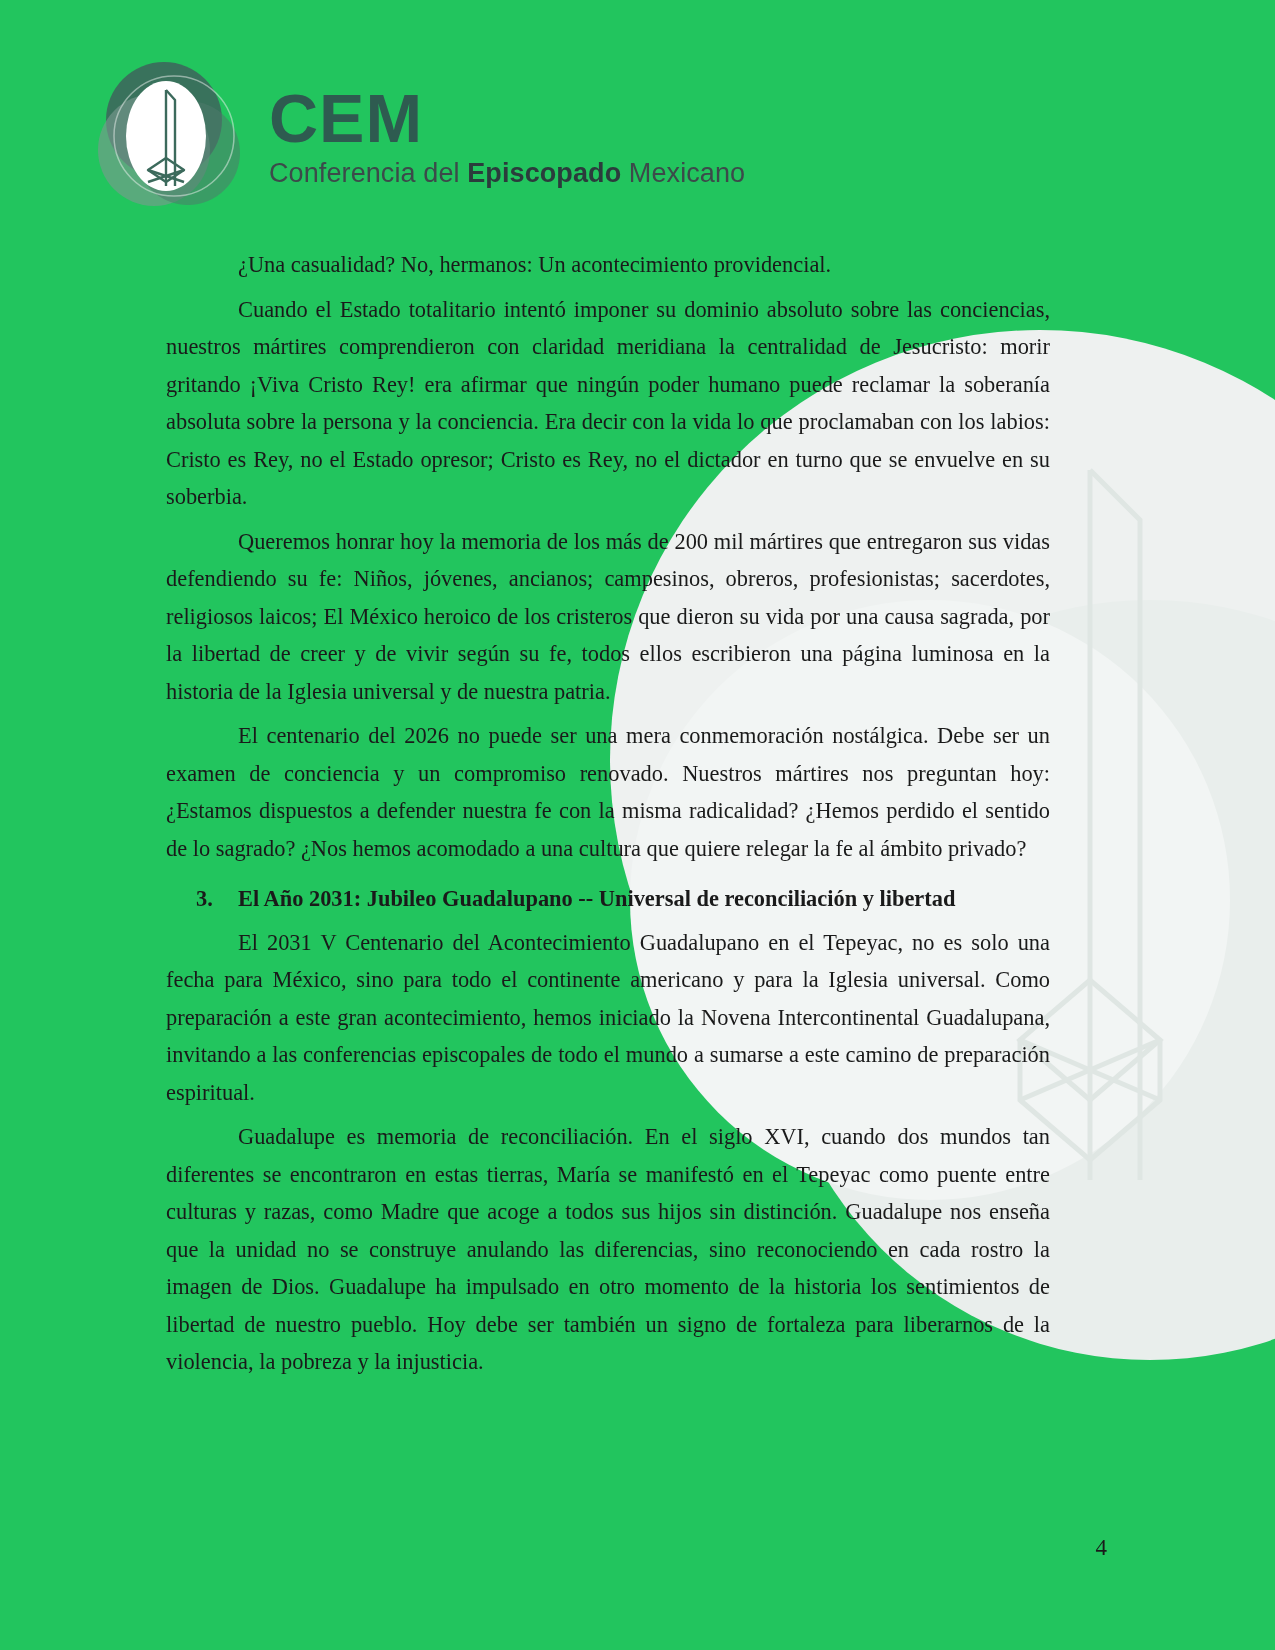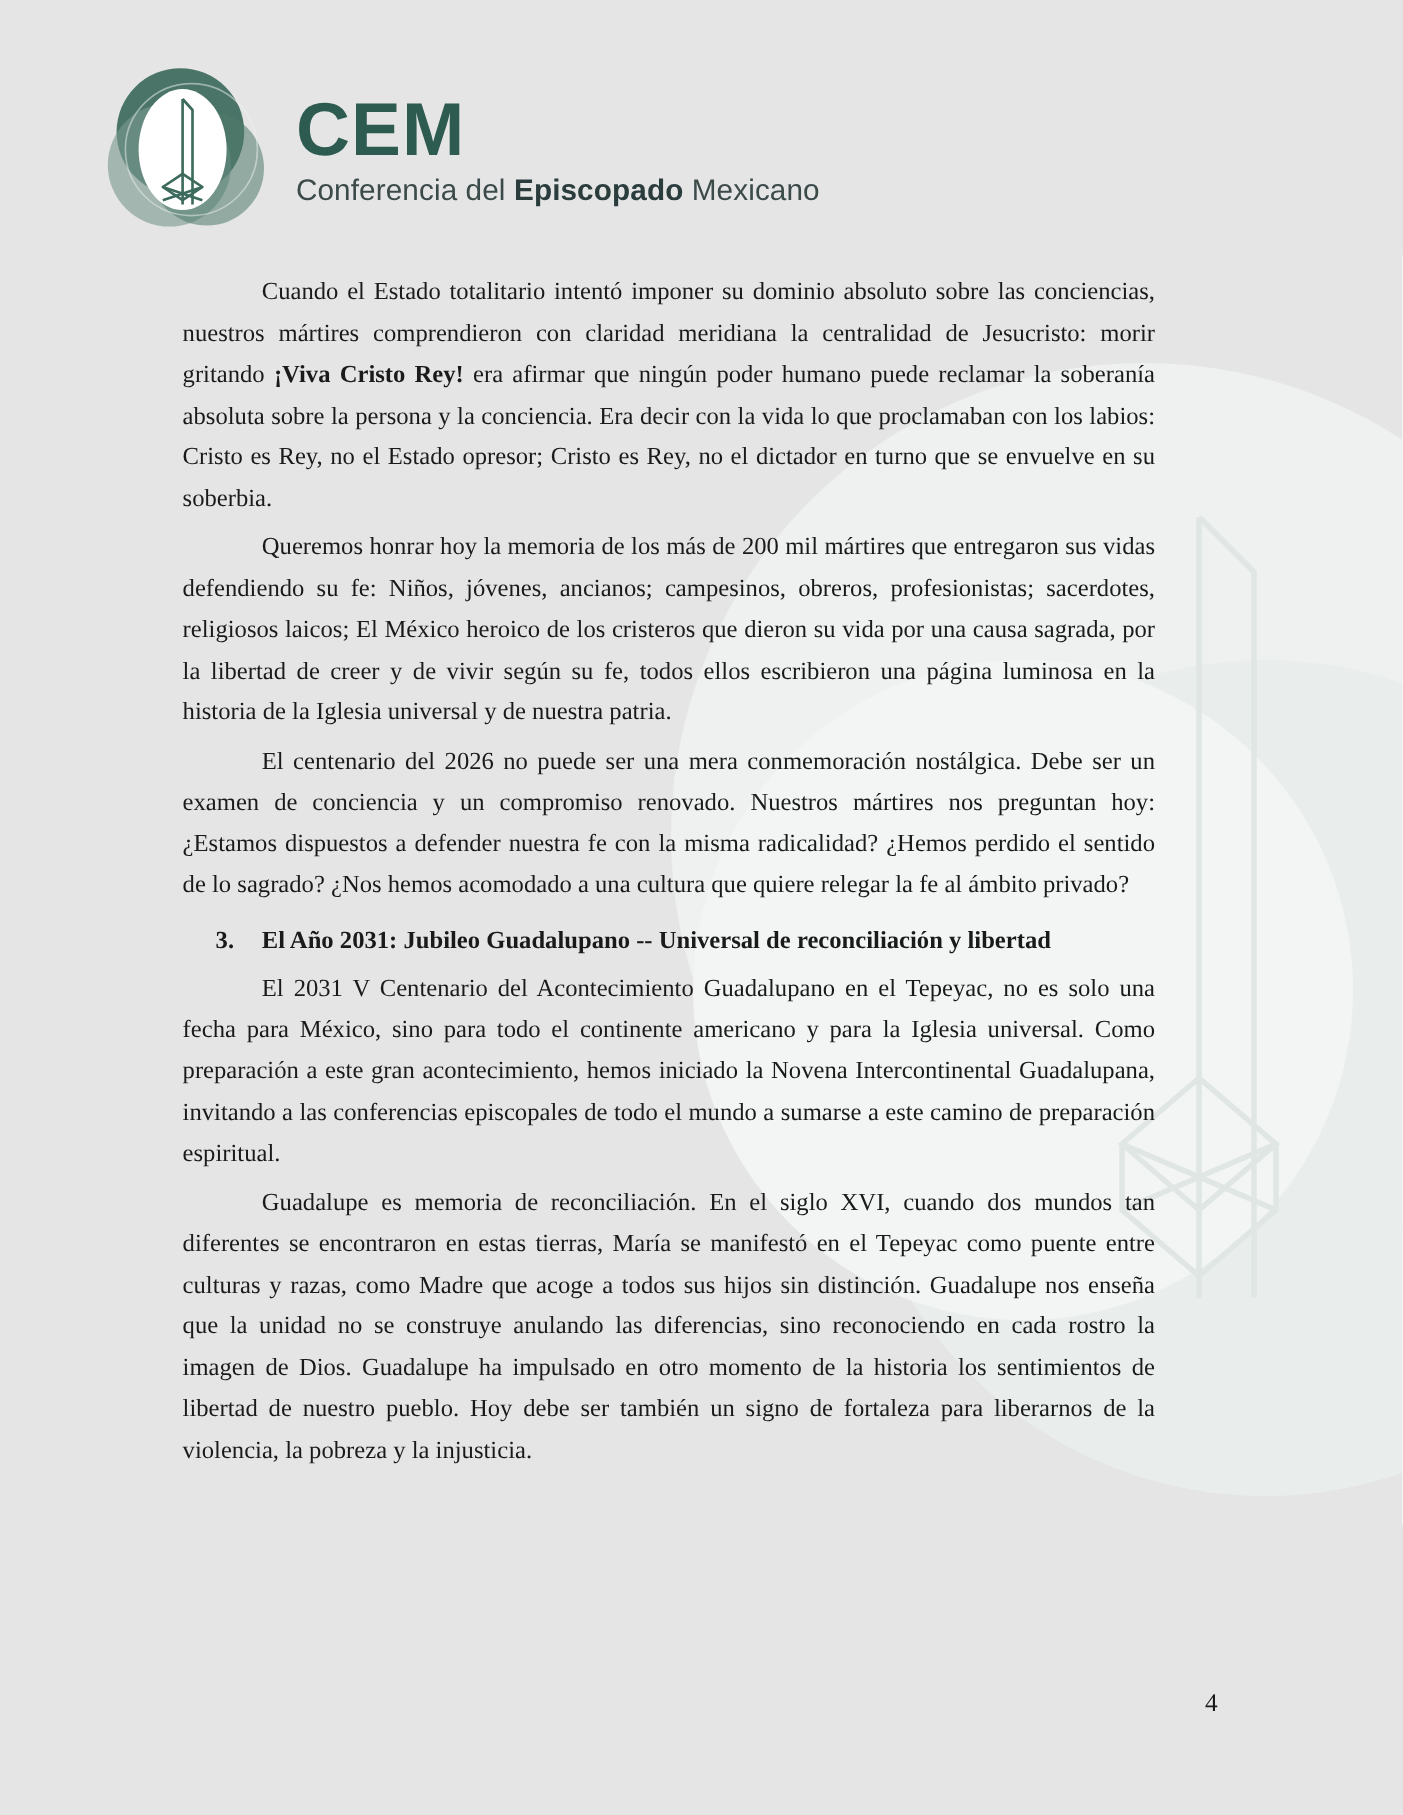--- a/index.html
+++ b/index.html
@@ -5,21 +5,21 @@
 <style>
   html, body {
     margin: 0;
     padding: 0;
     background: #ffffff;
   }
   .page {
     position: relative;
     width: 1275px;
     height: 1650px;
-    background: #e5e5e5;
+    background: #22c55e;
     overflow: hidden;
     font-family: "Liberation Serif", "DejaVu Serif", serif;
     color: #1a1a1a;
   }
 
   
   .watermark {
     position: absolute;
     inset: 0;
     pointer-events: none;
@@ -82,21 +82,21 @@
   p.para {
     margin: 0 0 7px 0;
     font-size: 22.4px;
     line-height: 37.5px;
     text-align: justify;
     text-indent: 72px;
     -webkit-hyphens: none;
     hyphens: none;
   }
   p.para.last-of-block { margin-bottom: 2px; }
-  p.para b { font-weight: 700; }
+  p.para b { font-weight: 400; }
 
   h2.section-heading {
     margin: 13px 0 6px 0;
     font-size: 22.4px;
     line-height: 37.5px;
     font-weight: 700;
     display: flex;
     gap: 0;
     padding-left: 30px;
   }
@@ -175,20 +175,21 @@
       <div class="logo-text">
         <div class="logo-cem">CEM</div>
         <div class="logo-sub"><span>Conferencia del </span><b>Episcopado</b><span> Mexicano</span></div>
       </div>
 
     </div>
   </div>
 
   <div class="content">
 
+    <p class="para">¿Una casualidad? No, hermanos: Un acontecimiento providencial.</p>
 
     <p class="para"><span>Cuando el Estado totalitario intentó imponer su dominio absoluto sobre las conciencias, nuestros mártires comprendieron con claridad meridiana la centralidad de Jesucristo: morir gritando </span><b>¡Viva Cristo Rey!</b><span> era afirmar que ningún poder humano puede reclamar la soberanía absoluta sobre la persona y la conciencia. Era decir con la vida lo que proclamaban con los labios: Cristo es Rey, no el Estado opresor; Cristo es Rey, no el dictador en turno que se envuelve en su soberbia.</span></p>
 
     <p class="para">Queremos honrar hoy la memoria de los más de 200 mil mártires que entregaron sus vidas defendiendo su fe: Niños, jóvenes, ancianos; campesinos, obreros, profesionistas; sacerdotes, religiosos laicos; El México heroico de los cristeros que dieron su vida por una causa sagrada, por la libertad de creer y de vivir según su fe, todos ellos escribieron una página luminosa en la historia de la Iglesia universal y de nuestra patria.</p>
 
     <p class="para last-of-block">El centenario del 2026 no puede ser una mera conmemoración nostálgica. Debe ser un examen de conciencia y un compromiso renovado. Nuestros mártires nos preguntan hoy: ¿Estamos dispuestos a defender nuestra fe con la misma radicalidad? ¿Hemos perdido el sentido de lo sagrado? ¿Nos hemos acomodado a una cultura que quiere relegar la fe al ámbito privado?</p>
 
     <h2 class="section-heading">
       <span class="num">3.</span>
       <span class="htext">El Año 2031: Jubileo Guadalupano -- Universal de reconciliación y libertad</span>

